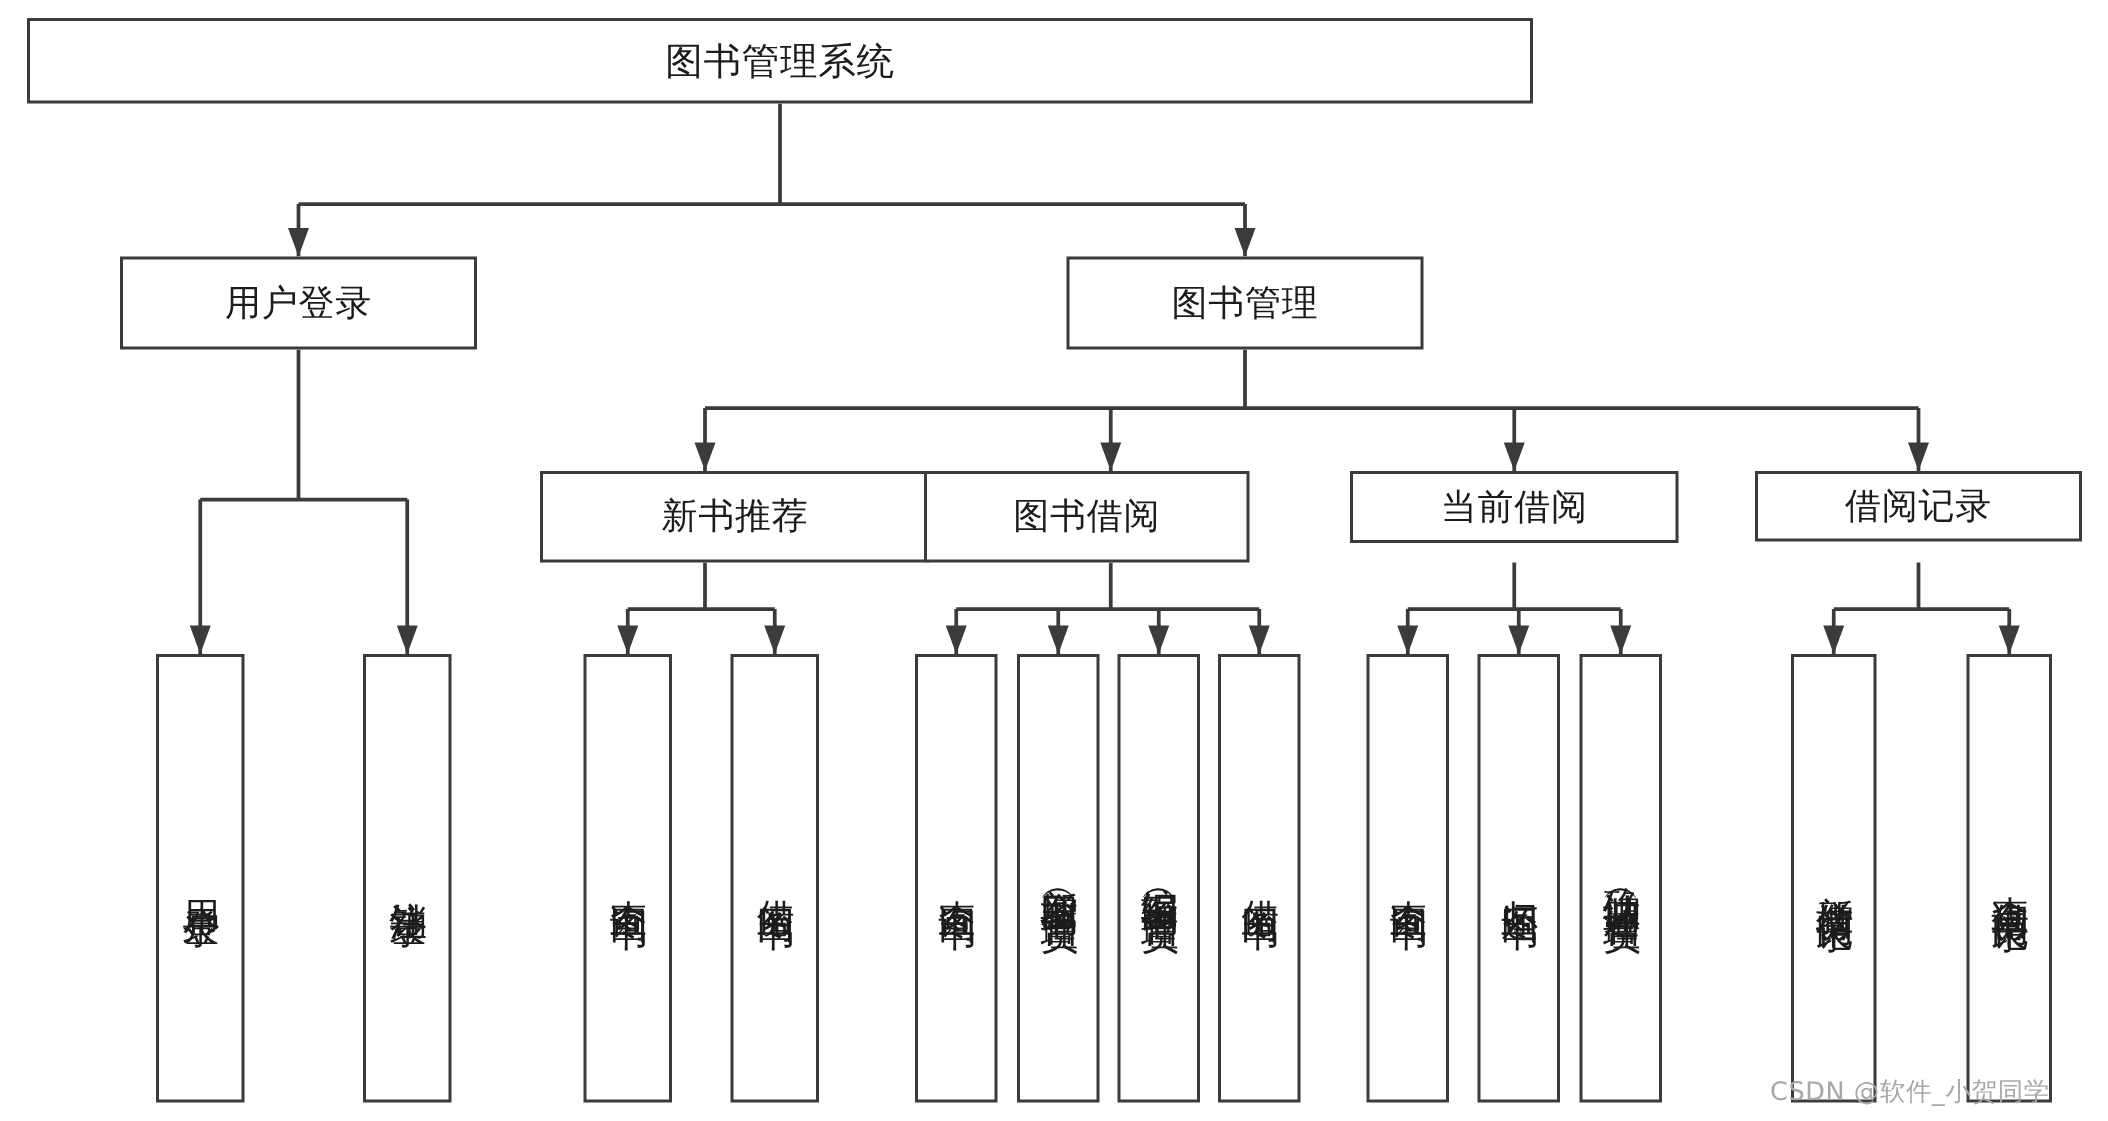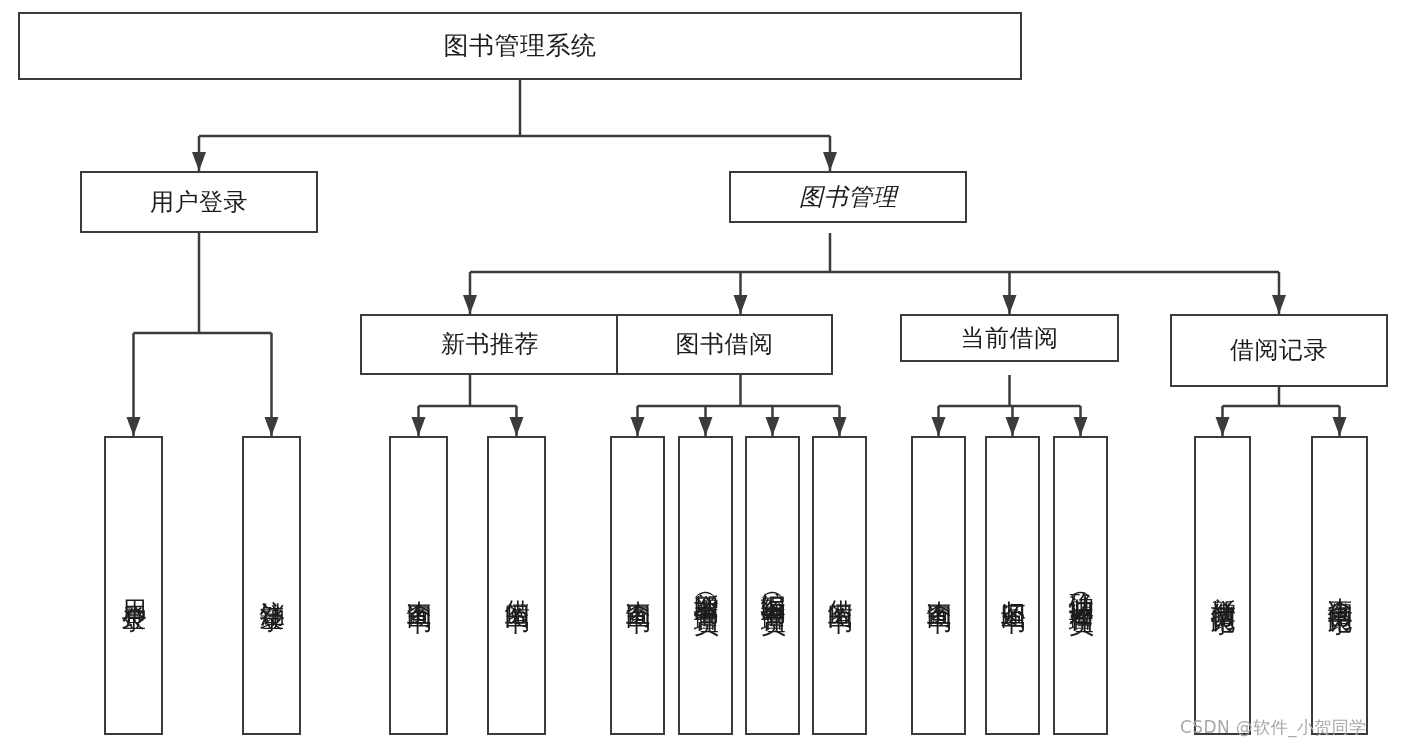--- a/index.html
+++ b/index.html
@@ -118,39 +118,39 @@
       <line x1="1080.5" y1="406" x2="1080.5" y2="436" stroke="#3b3b3b" stroke-width="2.5"></line>
       <path d="M 1073.5 417 L 1080.5 436 L 1087.5 417 Z" fill="#3b3b3b"></path>
       <line x1="1279" y1="375" x2="1279" y2="406" stroke="#3b3b3b" stroke-width="2.5"></line>
       <line x1="1222.5" y1="406" x2="1339.5" y2="406" stroke="#3b3b3b" stroke-width="2.5"></line>
       <line x1="1222.5" y1="406" x2="1222.5" y2="436" stroke="#3b3b3b" stroke-width="2.5"></line>
       <path d="M 1215.5 417 L 1222.5 436 L 1229.5 417 Z" fill="#3b3b3b"></path>
       <line x1="1339.5" y1="406" x2="1339.5" y2="436" stroke="#3b3b3b" stroke-width="2.5"></line>
       <path d="M 1332.5 417 L 1339.5 436 L 1346.5 417 Z" fill="#3b3b3b"></path>
     </svg>
   <div id="nodes">
-      <div class="node horiz root" style="left: 18px; top: 12px; width: 1004px; height: 68px;">
+      <div class="node horiz root" style="left: 18px; top: 12px; width: 1004px; height: 57px;">
         <span class="label">图书管理系统</span>
       </div>
       <div class="node horiz" style="left: 80px; top: 171px; width: 238px; height: 62px;">
         <span class="label">用户登录</span>
       </div>
-      <div class="node horiz" style="left: 729px; top: 171px; width: 238px; height: 52px; font-style: italic;">
+      <div class="node horiz" style="left: 711px; top: 171px; width: 238px; height: 62px;">
         <span class="label">图书管理</span>
       </div>
       <div class="node horiz" style="left: 360px; top: 314px; width: 260px; height: 61px;">
         <span class="label">新书推荐</span>
       </div>
       <div class="node horiz" style="left: 616px; top: 314px; width: 217px; height: 61px;">
         <span class="label">图书借阅</span>
       </div>
       <div class="node horiz" style="left: 900px; top: 314px; width: 219px; height: 48px;">
         <span class="label">当前借阅</span>
       </div>
-      <div class="node horiz" style="left: 1170px; top: 314px; width: 218px; height: 73px;">
+      <div class="node horiz" style="left: 1170px; top: 314px; width: 218px; height: 47px;">
         <span class="label">借阅记录</span>
       </div>
       <div class="node vert" style="left: 104px; top: 436px; width: 59px; height: 299px;">
         <span class="label">用户登录</span>
       </div>
       <div class="node vert" style="left: 242px; top: 436px; width: 59px; height: 299px;">
         <span class="label">注销登录</span>
       </div>
       <div class="node vert" style="left: 389px; top: 436px; width: 59px; height: 299px;">
         <span class="label">查询图书</span>

